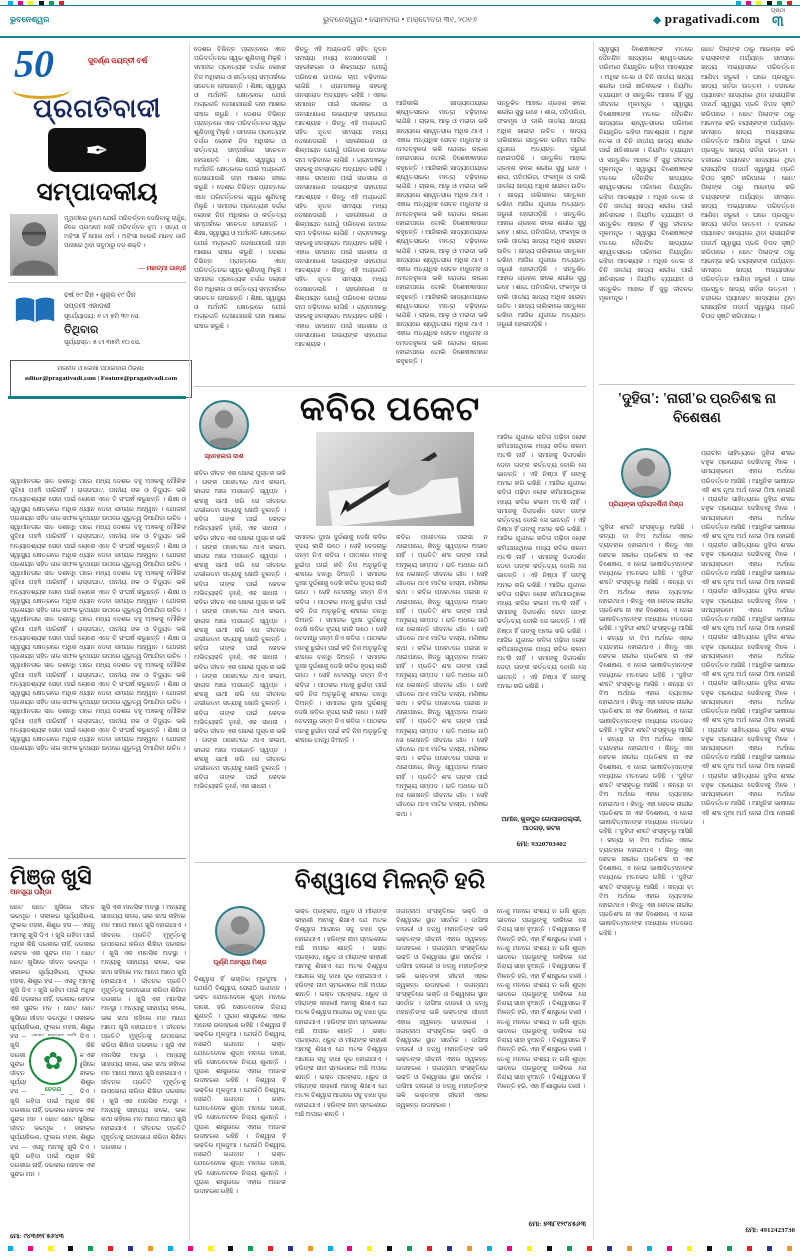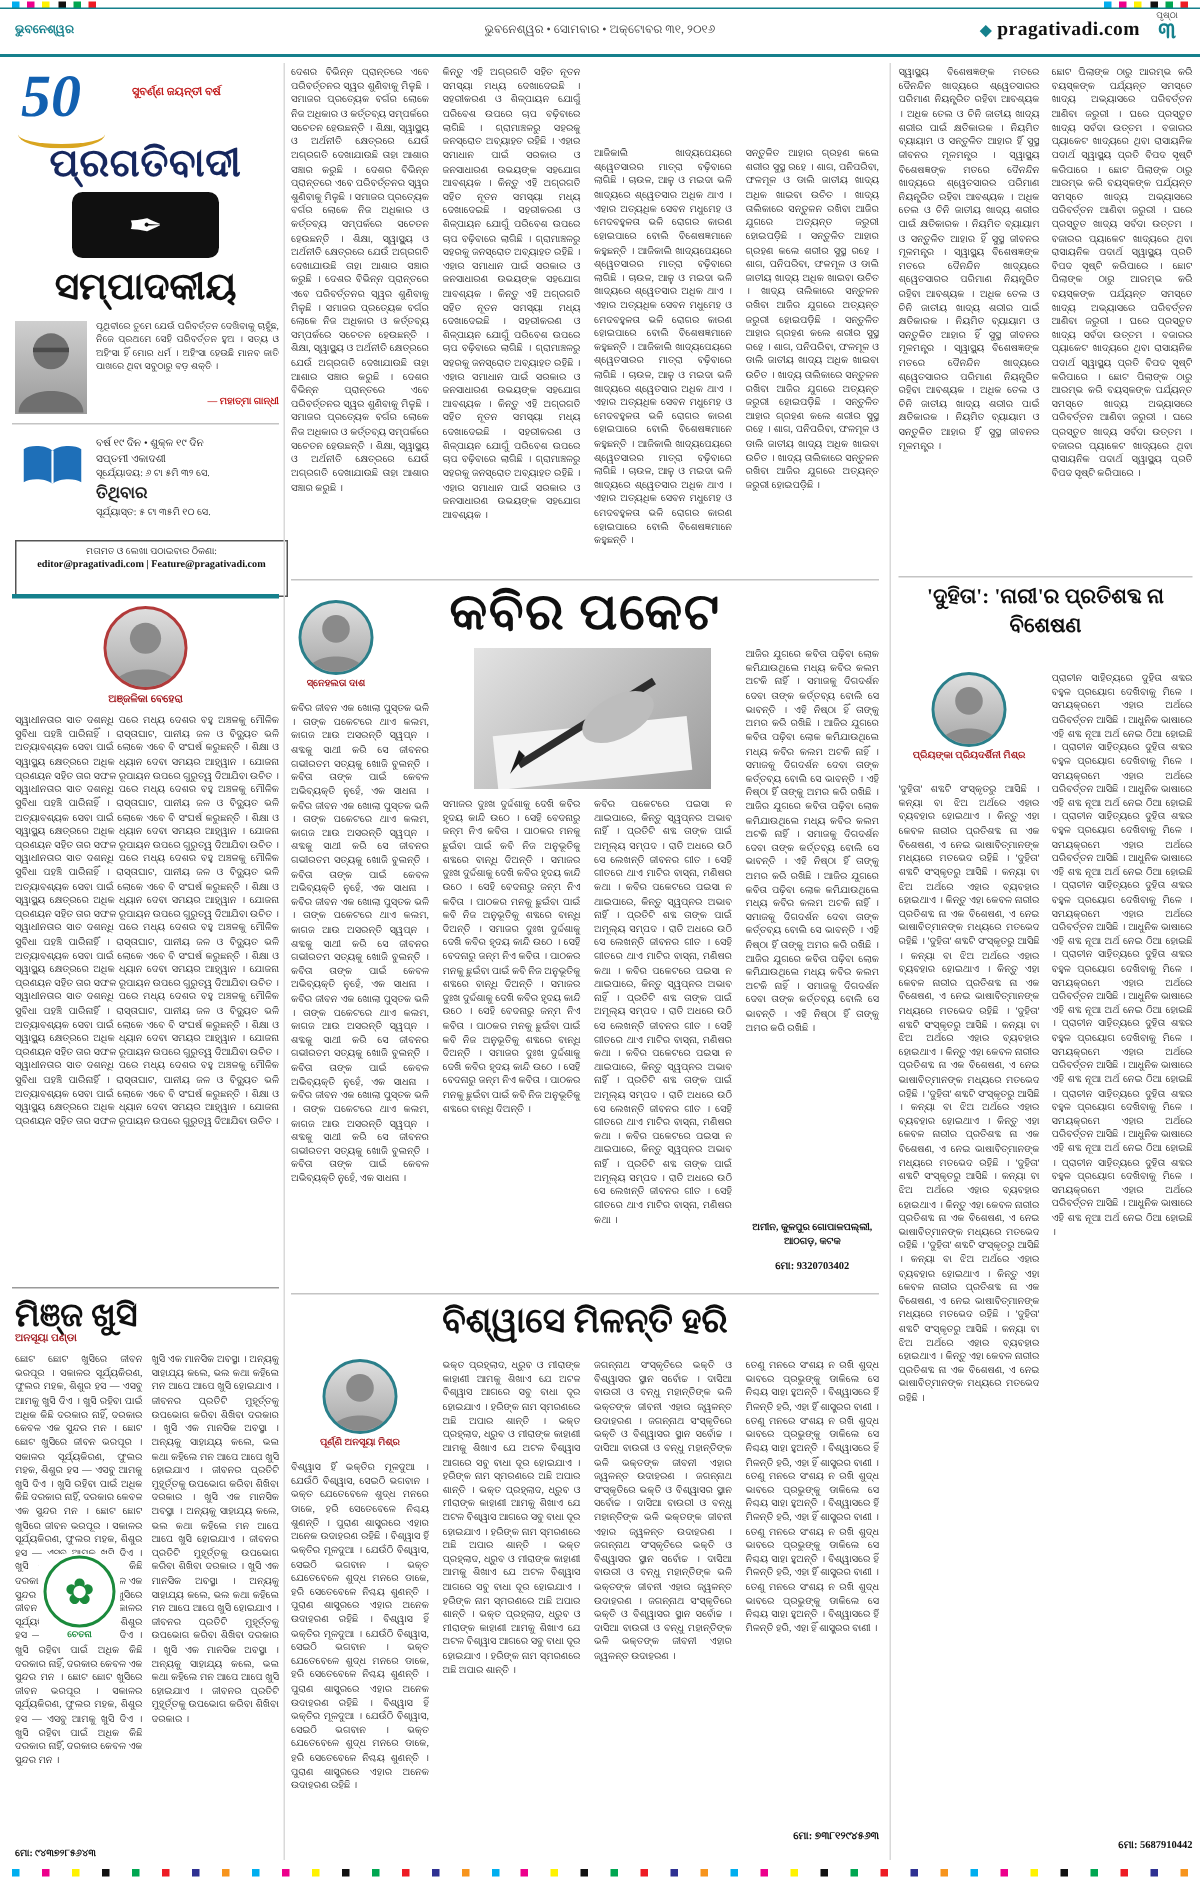--- a/index.html
+++ b/index.html
@@ -100,29 +100,20 @@
     <div class="pub-line" style="font-size:6.5px;">ସୂର୍ଯ୍ୟାସ୍ତ: ୫ ଟା ୩୫ମି ୧୦ ସେ.</div>
   </div>
 
   <div class="abs" style="left:10px;top:360px;width:176px;height:30px;border:1px solid #555;padding:3px 2px;text-align:center;">
     <div style="font-size:6.3px;color:#222;">ମତାମତ ଓ ଲେଖା ପଠାଇବାର ଠିକଣା:</div>
     <div style="font-size:6.8px;font-weight:bold;color:#111;margin-top:2px;">editor@pragativadi.com | Feature@pragativadi.com</div>
   </div>
 
   <div class="abs rule-teal" style="left:8px;top:396px;width:178px;height:3px;"></div>
 
-  <div class="abs" style="left:8px;top:404px;width:178px;">
-    <div class="avatar ring-red" style="width:52px;height:52px;">
-      <svg viewBox="0 0 40 40" width="52" height="52">
-          <circle cx="20" cy="15" r="8" fill="#8a8a8a"></circle>
-          <path d="M4 40 C4 28 36 28 36 40 Z" fill="#8a8a8a"></path>
-        </svg>
-    </div>
-    <div class="author-name">ଅଞ୍ଜଳିକା ବେହେରା</div>
-  </div>
 
   <div class="abs jt" style="left:10px;top:476px;width:176px;height:378px;">ସ୍ୱାଧୀନତାର ସାତ ଦଶନ୍ଧି ପରେ ମଧ୍ୟ ଦେଶର ବହୁ ଅଞ୍ଚଳକୁ ମୌଳିକ ସୁବିଧା ପହଞ୍ଚି ପାରିନାହିଁ । ରାସ୍ତାଘାଟ, ପାନୀୟ ଜଳ ଓ ବିଦ୍ୟୁତ ଭଳି ଅତ୍ୟାବଶ୍ୟକ ସେବା ପାଇଁ ଲୋକେ ଏବେ ବି ସଂଘର୍ଷ କରୁଛନ୍ତି । ଶିକ୍ଷା ଓ ସ୍ୱାସ୍ଥ୍ୟ କ୍ଷେତ୍ରରେ ଅଧିକ ଧ୍ୟାନ ଦେବା ସମୟର ଆହ୍ୱାନ । ଯୋଜନା ପ୍ରଣୟନ ସହିତ ତାର ସଫଳ ରୂପାୟନ ଉପରେ ଗୁରୁତ୍ୱ ଦିଆଯିବା ଉଚିତ । ସ୍ୱାଧୀନତାର ସାତ ଦଶନ୍ଧି ପରେ ମଧ୍ୟ ଦେଶର ବହୁ ଅଞ୍ଚଳକୁ ମୌଳିକ ସୁବିଧା ପହଞ୍ଚି ପାରିନାହିଁ । ରାସ୍ତାଘାଟ, ପାନୀୟ ଜଳ ଓ ବିଦ୍ୟୁତ ଭଳି ଅତ୍ୟାବଶ୍ୟକ ସେବା ପାଇଁ ଲୋକେ ଏବେ ବି ସଂଘର୍ଷ କରୁଛନ୍ତି । ଶିକ୍ଷା ଓ ସ୍ୱାସ୍ଥ୍ୟ କ୍ଷେତ୍ରରେ ଅଧିକ ଧ୍ୟାନ ଦେବା ସମୟର ଆହ୍ୱାନ । ଯୋଜନା ପ୍ରଣୟନ ସହିତ ତାର ସଫଳ ରୂପାୟନ ଉପରେ ଗୁରୁତ୍ୱ ଦିଆଯିବା ଉଚିତ । ସ୍ୱାଧୀନତାର ସାତ ଦଶନ୍ଧି ପରେ ମଧ୍ୟ ଦେଶର ବହୁ ଅଞ୍ଚଳକୁ ମୌଳିକ ସୁବିଧା ପହଞ୍ଚି ପାରିନାହିଁ । ରାସ୍ତାଘାଟ, ପାନୀୟ ଜଳ ଓ ବିଦ୍ୟୁତ ଭଳି ଅତ୍ୟାବଶ୍ୟକ ସେବା ପାଇଁ ଲୋକେ ଏବେ ବି ସଂଘର୍ଷ କରୁଛନ୍ତି । ଶିକ୍ଷା ଓ ସ୍ୱାସ୍ଥ୍ୟ କ୍ଷେତ୍ରରେ ଅଧିକ ଧ୍ୟାନ ଦେବା ସମୟର ଆହ୍ୱାନ । ଯୋଜନା ପ୍ରଣୟନ ସହିତ ତାର ସଫଳ ରୂପାୟନ ଉପରେ ଗୁରୁତ୍ୱ ଦିଆଯିବା ଉଚିତ । ସ୍ୱାଧୀନତାର ସାତ ଦଶନ୍ଧି ପରେ ମଧ୍ୟ ଦେଶର ବହୁ ଅଞ୍ଚଳକୁ ମୌଳିକ ସୁବିଧା ପହଞ୍ଚି ପାରିନାହିଁ । ରାସ୍ତାଘାଟ, ପାନୀୟ ଜଳ ଓ ବିଦ୍ୟୁତ ଭଳି ଅତ୍ୟାବଶ୍ୟକ ସେବା ପାଇଁ ଲୋକେ ଏବେ ବି ସଂଘର୍ଷ କରୁଛନ୍ତି । ଶିକ୍ଷା ଓ ସ୍ୱାସ୍ଥ୍ୟ କ୍ଷେତ୍ରରେ ଅଧିକ ଧ୍ୟାନ ଦେବା ସମୟର ଆହ୍ୱାନ । ଯୋଜନା ପ୍ରଣୟନ ସହିତ ତାର ସଫଳ ରୂପାୟନ ଉପରେ ଗୁରୁତ୍ୱ ଦିଆଯିବା ଉଚିତ । ସ୍ୱାଧୀନତାର ସାତ ଦଶନ୍ଧି ପରେ ମଧ୍ୟ ଦେଶର ବହୁ ଅଞ୍ଚଳକୁ ମୌଳିକ ସୁବିଧା ପହଞ୍ଚି ପାରିନାହିଁ । ରାସ୍ତାଘାଟ, ପାନୀୟ ଜଳ ଓ ବିଦ୍ୟୁତ ଭଳି ଅତ୍ୟାବଶ୍ୟକ ସେବା ପାଇଁ ଲୋକେ ଏବେ ବି ସଂଘର୍ଷ କରୁଛନ୍ତି । ଶିକ୍ଷା ଓ ସ୍ୱାସ୍ଥ୍ୟ କ୍ଷେତ୍ରରେ ଅଧିକ ଧ୍ୟାନ ଦେବା ସମୟର ଆହ୍ୱାନ । ଯୋଜନା ପ୍ରଣୟନ ସହିତ ତାର ସଫଳ ରୂପାୟନ ଉପରେ ଗୁରୁତ୍ୱ ଦିଆଯିବା ଉଚିତ । ସ୍ୱାଧୀନତାର ସାତ ଦଶନ୍ଧି ପରେ ମଧ୍ୟ ଦେଶର ବହୁ ଅଞ୍ଚଳକୁ ମୌଳିକ ସୁବିଧା ପହଞ୍ଚି ପାରିନାହିଁ । ରାସ୍ତାଘାଟ, ପାନୀୟ ଜଳ ଓ ବିଦ୍ୟୁତ ଭଳି ଅତ୍ୟାବଶ୍ୟକ ସେବା ପାଇଁ ଲୋକେ ଏବେ ବି ସଂଘର୍ଷ କରୁଛନ୍ତି । ଶିକ୍ଷା ଓ ସ୍ୱାସ୍ଥ୍ୟ କ୍ଷେତ୍ରରେ ଅଧିକ ଧ୍ୟାନ ଦେବା ସମୟର ଆହ୍ୱାନ । ଯୋଜନା ପ୍ରଣୟନ ସହିତ ତାର ସଫଳ ରୂପାୟନ ଉପରେ ଗୁରୁତ୍ୱ ଦିଆଯିବା ଉଚିତ ।</div>
 
   <div class="abs rule-h" style="left:8px;top:858px;width:178px;background:#9a9a9a;"></div>
 
   <div class="abs" style="left:10px;top:864px;font-size:22px;font-weight:bold;color:#101010;">ମିଞ୍ଜ ଖୁସି</div>
   <div class="abs" style="left:10px;top:888px;font-size:7px;font-weight:bold;color:#a31d22;">ଅନସୂୟା ପଣ୍ଡା</div>
   <div class="abs jt" style="left:10px;top:902px;width:85px;height:326px;">ଛୋଟ ଛୋଟ ଖୁସିରେ ଜୀବନ ଭରପୂର । ସକାଳର ସୂର୍ଯ୍ୟକିରଣ, ଫୁଲର ମହକ, ଶିଶୁର ହସ — ଏସବୁ ଆମକୁ ଖୁସି ଦିଏ । ଖୁସି ରହିବା ପାଇଁ ଅଧିକ କିଛି ଦରକାର ନାହିଁ, ଦରକାର କେବଳ ଏକ ସୁନ୍ଦର ମନ । ଛୋଟ ଛୋଟ ଖୁସିରେ ଜୀବନ ଭରପୂର । ସକାଳର ସୂର୍ଯ୍ୟକିରଣ, ଫୁଲର ମହକ, ଶିଶୁର ହସ — ଏସବୁ ଆମକୁ ଖୁସି ଦିଏ । ଖୁସି ରହିବା ପାଇଁ ଅଧିକ କିଛି ଦରକାର ନାହିଁ, ଦରକାର କେବଳ ଏକ ସୁନ୍ଦର ମନ । ଛୋଟ ଛୋଟ ଖୁସିରେ ଜୀବନ ଭରପୂର । ସକାଳର ସୂର୍ଯ୍ୟକିରଣ, ଫୁଲର ମହକ, ଶିଶୁର ହସ — ଏସବୁ ଆମକୁ ଖୁସି ଦିଏ । ଖୁସି ରହିବା ପାଇଁ ଅଧିକ କିଛି ଦରକାର ନାହିଁ, ଦରକାର କେବଳ ଏକ ସୁନ୍ଦର ମନ । ଛୋଟ ଛୋଟ ଖୁସିରେ ଜୀବନ ଭରପୂର । ସକାଳର ସୂର୍ଯ୍ୟକିରଣ, ଫୁଲର ମହକ, ଶିଶୁର ହସ — ଏସବୁ ଆମକୁ ଖୁସି ଦିଏ । ଖୁସି ରହିବା ପାଇଁ ଅଧିକ କିଛି ଦରକାର ନାହିଁ, ଦରକାର କେବଳ ଏକ ସୁନ୍ଦର ମନ । ଛୋଟ ଛୋଟ ଖୁସିରେ ଜୀବନ ଭରପୂର । ସକାଳର ସୂର୍ଯ୍ୟକିରଣ, ଫୁଲର ମହକ, ଶିଶୁର ହସ — ଏସବୁ ଆମକୁ ଖୁସି ଦିଏ । ଖୁସି ରହିବା ପାଇଁ ଅଧିକ କିଛି ଦରକାର ନାହିଁ, ଦରକାର କେବଳ ଏକ ସୁନ୍ଦର ମନ ।</div>
   <div class="abs jt" style="left:101px;top:902px;width:85px;height:326px;">ଖୁସି ଏକ ମାନସିକ ଅବସ୍ଥା । ଅନ୍ୟକୁ ସାହାଯ୍ୟ କଲେ, ଭଲ କଥା କହିଲେ ମନ ଆପେ ଆପେ ଖୁସି ହୋଇଯାଏ । ଜୀବନର ପ୍ରତିଟି ମୁହୂର୍ତ୍ତକୁ ଉପଭୋଗ କରିବା ଶିଖିବା ଦରକାର । ଖୁସି ଏକ ମାନସିକ ଅବସ୍ଥା । ଅନ୍ୟକୁ ସାହାଯ୍ୟ କଲେ, ଭଲ କଥା କହିଲେ ମନ ଆପେ ଆପେ ଖୁସି ହୋଇଯାଏ । ଜୀବନର ପ୍ରତିଟି ମୁହୂର୍ତ୍ତକୁ ଉପଭୋଗ କରିବା ଶିଖିବା ଦରକାର । ଖୁସି ଏକ ମାନସିକ ଅବସ୍ଥା । ଅନ୍ୟକୁ ସାହାଯ୍ୟ କଲେ, ଭଲ କଥା କହିଲେ ମନ ଆପେ ଆପେ ଖୁସି ହୋଇଯାଏ । ଜୀବନର ପ୍ରତିଟି ମୁହୂର୍ତ୍ତକୁ ଉପଭୋଗ କରିବା ଶିଖିବା ଦରକାର । ଖୁସି ଏକ ମାନସିକ ଅବସ୍ଥା । ଅନ୍ୟକୁ ସାହାଯ୍ୟ କଲେ, ଭଲ କଥା କହିଲେ ମନ ଆପେ ଆପେ ଖୁସି ହୋଇଯାଏ । ଜୀବନର ପ୍ରତିଟି ମୁହୂର୍ତ୍ତକୁ ଉପଭୋଗ କରିବା ଶିଖିବା ଦରକାର । ଖୁସି ଏକ ମାନସିକ ଅବସ୍ଥା । ଅନ୍ୟକୁ ସାହାଯ୍ୟ କଲେ, ଭଲ କଥା କହିଲେ ମନ ଆପେ ଆପେ ଖୁସି ହୋଇଯାଏ । ଜୀବନର ପ୍ରତିଟି ମୁହୂର୍ତ୍ତକୁ ଉପଭୋଗ କରିବା ଶିଖିବା ଦରକାର ।</div>
 
@@ -198,21 +189,21 @@
     <div class="avatar ring-teal" style="width:46px;height:46px;">
       <svg viewBox="0 0 40 40" width="46" height="46">
           <circle cx="20" cy="15" r="8" fill="#8a8a8a"></circle>
           <path d="M4 40 C4 28 36 28 36 40 Z" fill="#8a8a8a"></path>
         </svg>
     </div>
     <div class="author-name" style="font-size:6.5px;">ପ୍ରିୟଙ୍କା ପ୍ରିୟଦର୍ଶିନୀ ମିଶ୍ର</div>
   </div>
   <div class="abs jt" style="left:599px;top:522px;width:94px;height:700px;">'ଦୁହିତା' ଶବ୍ଦଟି ସଂସ୍କୃତରୁ ଆସିଛି । କନ୍ୟା ବା ଝିଅ ଅର୍ଥରେ ଏହାର ବ୍ୟବହାର ହୋଇଥାଏ । କିନ୍ତୁ ଏହା କେବଳ ନାରୀର ପ୍ରତିଶବ୍ଦ ନା ଏକ ବିଶେଷଣ, ଏ ନେଇ ଭାଷାବିତ୍‌ମାନଙ୍କ ମଧ୍ୟରେ ମତଭେଦ ରହିଛି । 'ଦୁହିତା' ଶବ୍ଦଟି ସଂସ୍କୃତରୁ ଆସିଛି । କନ୍ୟା ବା ଝିଅ ଅର୍ଥରେ ଏହାର ବ୍ୟବହାର ହୋଇଥାଏ । କିନ୍ତୁ ଏହା କେବଳ ନାରୀର ପ୍ରତିଶବ୍ଦ ନା ଏକ ବିଶେଷଣ, ଏ ନେଇ ଭାଷାବିତ୍‌ମାନଙ୍କ ମଧ୍ୟରେ ମତଭେଦ ରହିଛି । 'ଦୁହିତା' ଶବ୍ଦଟି ସଂସ୍କୃତରୁ ଆସିଛି । କନ୍ୟା ବା ଝିଅ ଅର୍ଥରେ ଏହାର ବ୍ୟବହାର ହୋଇଥାଏ । କିନ୍ତୁ ଏହା କେବଳ ନାରୀର ପ୍ରତିଶବ୍ଦ ନା ଏକ ବିଶେଷଣ, ଏ ନେଇ ଭାଷାବିତ୍‌ମାନଙ୍କ ମଧ୍ୟରେ ମତଭେଦ ରହିଛି । 'ଦୁହିତା' ଶବ୍ଦଟି ସଂସ୍କୃତରୁ ଆସିଛି । କନ୍ୟା ବା ଝିଅ ଅର୍ଥରେ ଏହାର ବ୍ୟବହାର ହୋଇଥାଏ । କିନ୍ତୁ ଏହା କେବଳ ନାରୀର ପ୍ରତିଶବ୍ଦ ନା ଏକ ବିଶେଷଣ, ଏ ନେଇ ଭାଷାବିତ୍‌ମାନଙ୍କ ମଧ୍ୟରେ ମତଭେଦ ରହିଛି । 'ଦୁହିତା' ଶବ୍ଦଟି ସଂସ୍କୃତରୁ ଆସିଛି । କନ୍ୟା ବା ଝିଅ ଅର୍ଥରେ ଏହାର ବ୍ୟବହାର ହୋଇଥାଏ । କିନ୍ତୁ ଏହା କେବଳ ନାରୀର ପ୍ରତିଶବ୍ଦ ନା ଏକ ବିଶେଷଣ, ଏ ନେଇ ଭାଷାବିତ୍‌ମାନଙ୍କ ମଧ୍ୟରେ ମତଭେଦ ରହିଛି । 'ଦୁହିତା' ଶବ୍ଦଟି ସଂସ୍କୃତରୁ ଆସିଛି । କନ୍ୟା ବା ଝିଅ ଅର୍ଥରେ ଏହାର ବ୍ୟବହାର ହୋଇଥାଏ । କିନ୍ତୁ ଏହା କେବଳ ନାରୀର ପ୍ରତିଶବ୍ଦ ନା ଏକ ବିଶେଷଣ, ଏ ନେଇ ଭାଷାବିତ୍‌ମାନଙ୍କ ମଧ୍ୟରେ ମତଭେଦ ରହିଛି । 'ଦୁହିତା' ଶବ୍ଦଟି ସଂସ୍କୃତରୁ ଆସିଛି । କନ୍ୟା ବା ଝିଅ ଅର୍ଥରେ ଏହାର ବ୍ୟବହାର ହୋଇଥାଏ । କିନ୍ତୁ ଏହା କେବଳ ନାରୀର ପ୍ରତିଶବ୍ଦ ନା ଏକ ବିଶେଷଣ, ଏ ନେଇ ଭାଷାବିତ୍‌ମାନଙ୍କ ମଧ୍ୟରେ ମତଭେଦ ରହିଛି । 'ଦୁହିତା' ଶବ୍ଦଟି ସଂସ୍କୃତରୁ ଆସିଛି । କନ୍ୟା ବା ଝିଅ ଅର୍ଥରେ ଏହାର ବ୍ୟବହାର ହୋଇଥାଏ । କିନ୍ତୁ ଏହା କେବଳ ନାରୀର ପ୍ରତିଶବ୍ଦ ନା ଏକ ବିଶେଷଣ, ଏ ନେଇ ଭାଷାବିତ୍‌ମାନଙ୍କ ମଧ୍ୟରେ ମତଭେଦ ରହିଛି ।</div>
   <div class="abs jt" style="left:701px;top:448px;width:94px;height:770px;">ପ୍ରାଚୀନ ସାହିତ୍ୟରେ ଦୁହିତା ଶବ୍ଦର ବହୁଳ ପ୍ରୟୋଗ ଦେଖିବାକୁ ମିଳେ । ସମୟକ୍ରମେ ଏହାର ଅର୍ଥରେ ପରିବର୍ତ୍ତନ ଆସିଛି । ଆଧୁନିକ ଭାଷାରେ ଏହି ଶବ୍ଦ ନୂଆ ଅର୍ଥ ନେଇ ଠିଆ ହୋଇଛି । ପ୍ରାଚୀନ ସାହିତ୍ୟରେ ଦୁହିତା ଶବ୍ଦର ବହୁଳ ପ୍ରୟୋଗ ଦେଖିବାକୁ ମିଳେ । ସମୟକ୍ରମେ ଏହାର ଅର୍ଥରେ ପରିବର୍ତ୍ତନ ଆସିଛି । ଆଧୁନିକ ଭାଷାରେ ଏହି ଶବ୍ଦ ନୂଆ ଅର୍ଥ ନେଇ ଠିଆ ହୋଇଛି । ପ୍ରାଚୀନ ସାହିତ୍ୟରେ ଦୁହିତା ଶବ୍ଦର ବହୁଳ ପ୍ରୟୋଗ ଦେଖିବାକୁ ମିଳେ । ସମୟକ୍ରମେ ଏହାର ଅର୍ଥରେ ପରିବର୍ତ୍ତନ ଆସିଛି । ଆଧୁନିକ ଭାଷାରେ ଏହି ଶବ୍ଦ ନୂଆ ଅର୍ଥ ନେଇ ଠିଆ ହୋଇଛି । ପ୍ରାଚୀନ ସାହିତ୍ୟରେ ଦୁହିତା ଶବ୍ଦର ବହୁଳ ପ୍ରୟୋଗ ଦେଖିବାକୁ ମିଳେ । ସମୟକ୍ରମେ ଏହାର ଅର୍ଥରେ ପରିବର୍ତ୍ତନ ଆସିଛି । ଆଧୁନିକ ଭାଷାରେ ଏହି ଶବ୍ଦ ନୂଆ ଅର୍ଥ ନେଇ ଠିଆ ହୋଇଛି । ପ୍ରାଚୀନ ସାହିତ୍ୟରେ ଦୁହିତା ଶବ୍ଦର ବହୁଳ ପ୍ରୟୋଗ ଦେଖିବାକୁ ମିଳେ । ସମୟକ୍ରମେ ଏହାର ଅର୍ଥରେ ପରିବର୍ତ୍ତନ ଆସିଛି । ଆଧୁନିକ ଭାଷାରେ ଏହି ଶବ୍ଦ ନୂଆ ଅର୍ଥ ନେଇ ଠିଆ ହୋଇଛି । ପ୍ରାଚୀନ ସାହିତ୍ୟରେ ଦୁହିତା ଶବ୍ଦର ବହୁଳ ପ୍ରୟୋଗ ଦେଖିବାକୁ ମିଳେ । ସମୟକ୍ରମେ ଏହାର ଅର୍ଥରେ ପରିବର୍ତ୍ତନ ଆସିଛି । ଆଧୁନିକ ଭାଷାରେ ଏହି ଶବ୍ଦ ନୂଆ ଅର୍ଥ ନେଇ ଠିଆ ହୋଇଛି । ପ୍ରାଚୀନ ସାହିତ୍ୟରେ ଦୁହିତା ଶବ୍ଦର ବହୁଳ ପ୍ରୟୋଗ ଦେଖିବାକୁ ମିଳେ । ସମୟକ୍ରମେ ଏହାର ଅର୍ଥରେ ପରିବର୍ତ୍ତନ ଆସିଛି । ଆଧୁନିକ ଭାଷାରେ ଏହି ଶବ୍ଦ ନୂଆ ଅର୍ଥ ନେଇ ଠିଆ ହୋଇଛି । ପ୍ରାଚୀନ ସାହିତ୍ୟରେ ଦୁହିତା ଶବ୍ଦର ବହୁଳ ପ୍ରୟୋଗ ଦେଖିବାକୁ ମିଳେ । ସମୟକ୍ରମେ ଏହାର ଅର୍ଥରେ ପରିବର୍ତ୍ତନ ଆସିଛି । ଆଧୁନିକ ଭାଷାରେ ଏହି ଶବ୍ଦ ନୂଆ ଅର୍ଥ ନେଇ ଠିଆ ହୋଇଛି ।</div>
-  <div class="abs phone-line" style="left:701px;top:1226px;width:94px;text-align:right;">ମୋ: 5687910442</div>
+  <div class="abs phone-line" style="left:701px;top:1226px;width:94px;text-align:right;">ମୋ: 4912423730</div>
 
   <div class="abs colorbar" style="left:8px;top:1246px;width:784px;">
       <span class="csq" style="background: rgb(0, 174, 239);"></span>
       <span class="csq" style="background: rgb(236, 0, 140);"></span>
       <span class="csq" style="background: rgb(255, 242, 0);"></span>
       <span class="csq" style="background: rgb(17, 17, 17);"></span>
       <span class="csq" style="background: rgb(0, 166, 81);"></span>
       <span class="csq" style="background: rgb(237, 28, 36);"></span>
       <span class="csq" style="background: rgb(46, 49, 146);"></span>
       <span class="csq" style="background: rgb(247, 148, 29);"></span>

